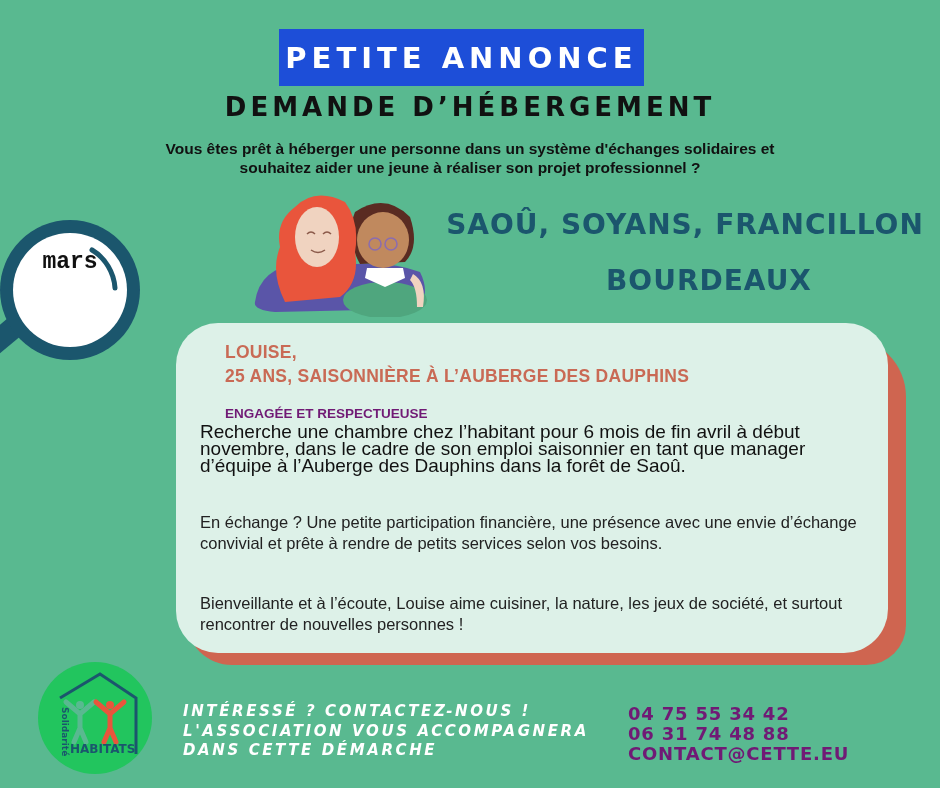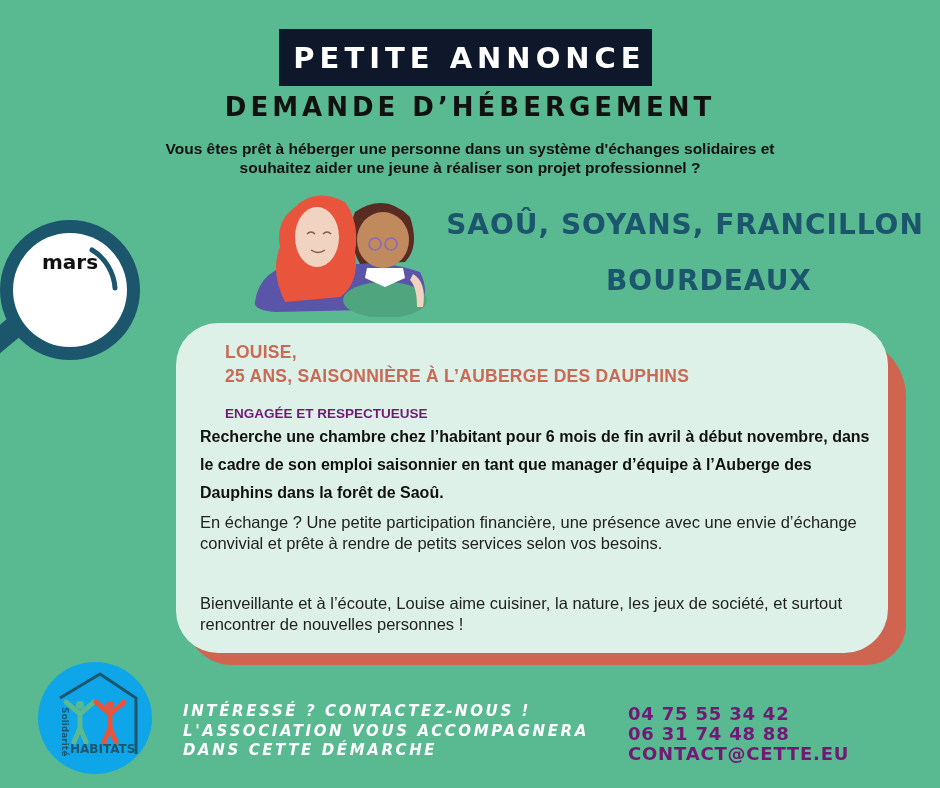--- a/index.html
+++ b/index.html
@@ -1,39 +1,39 @@
 <!DOCTYPE html>
 <html><head>
 <meta charset="utf-8">
 <style>
   html, body { margin:0; padding:0; }
   body { width:940px; height:788px; background:#59b990; position:relative; overflow:hidden; font-family:"DejaVu Sans", sans-serif; }
   .abs { position:absolute; }
 
-  .banner { left:279px; top:29px; width:365px; height:57px; background:#0f172a; color:#fff; font-family:"DejaVu Sans", sans-serif; font-weight:bold; font-size:29px; letter-spacing:5px; display:flex; align-items:center; justify-content:center;padding-left:8px; }
+  .banner { left:279px; top:29px; width:365px; height:57px; background:#1d4ed8; color:#fff; font-family:"DejaVu Sans", sans-serif; font-weight:bold; font-size:29px; letter-spacing:5px; display:flex; align-items:center; justify-content:center; }
   .subtitle { left:0; width:940px; top:92px; text-align:center; font-weight:bold; font-size:26px; letter-spacing:4px; color:#111; }
   .intro { left:40px; width:860px; top:139px; text-align:center; font-weight:bold; font-size:15.5px; line-height:19px; color:#111; font-family:"Liberation Sans", sans-serif; }
 
   .loc1 { left:440px; width:490px; top:208px; text-align:center; font-weight:bold; font-size:28px; letter-spacing:1px; color:#1b566d; font-family:"DejaVu Sans", sans-serif; }
   .loc2 { left:464px; width:490px; top:264px; text-align:center; font-weight:bold; font-size:28px; letter-spacing:1px; color:#1b566d; font-family:"DejaVu Sans", sans-serif; }
 
   .magnifier { left:-20px; top:210px; width:160px; height:160px; }
-  .date { left:14px; top:248px; width:112px; text-align:center; font-weight:bold; font-size:20px; line-height:28px; color:#111; }
+  .date { left:14px; top:248px; width:112px; text-align:center; font-weight:bold; font-size:23px; line-height:28px; color:#111;font-family:Liberation Mono, monospace; }
 
   .illustration { left:245px; top:192px; width:200px; height:125px; }
 
   .card-shadow { left:186px; top:337px; width:720px; height:328px; background:#cf6550; border-radius:46px 60px 40px 46px; }
   .card { left:176px; top:323px; width:712px; height:330px; background:#ddf1e8; border-radius:42px 42px 44px 42px; }
   .card-name { left:225px; top:340px; color:#c96a55; font-weight:bold; font-size:19px; line-height:24px; font-family:"Liberation Sans", sans-serif; letter-spacing:0.3px; transform:scaleX(0.92); transform-origin:left; }
   .card-tag { left:225px; top:406px; color:#701a75; font-weight:bold; font-size:13.5px; font-family:"Liberation Sans", sans-serif; }
-  .card-lead { left:200px; top:423px; width:670px; font-weight:bold; font-size:16px; line-height:28px; color:#111; font-family:"Liberation Sans", sans-serif; }
+  .card-lead { left:200px; top:423px; width:670px; font-weight:normal; font-size:19px; line-height:17px; color:#111; font-family:"Liberation Sans", sans-serif; }
   .card-p1 { left:200px; top:512px; width:670px; font-size:16.5px; line-height:21px; color:#222; font-family:"Liberation Sans", sans-serif; }
   .card-p2 { left:200px; top:593px; width:670px; font-size:16.5px; line-height:21px; color:#222; font-family:"Liberation Sans", sans-serif; }
 
-  .logo { left:38px; top:662px; width:114px; height:112px; border-radius:50%; background:#0ea5e9; }
+  .logo { left:38px; top:662px; width:114px; height:112px; border-radius:50%; background:#22c55e; }
   .cta { left:183px; top:702px; color:#fff; font-weight:bold; font-style:italic; font-size:15px; line-height:19.5px; letter-spacing:2.6px; font-family:"DejaVu Sans", sans-serif; }
   .contacts { left:628px; top:704px; color:#701a75; font-weight:bold; font-size:18px; line-height:20px; letter-spacing:0.8px; font-family:"DejaVu Sans", sans-serif; }
 </style>
 </head>
 <body>
 
 <div class="abs banner">PETITE ANNONCE</div>
 <div class="abs subtitle">DEMANDE D’HÉBERGEMENT</div>
 <div class="abs intro">
   <div>Vous êtes prêt à héberger une personne dans un système d'échanges solidaires et</div>

